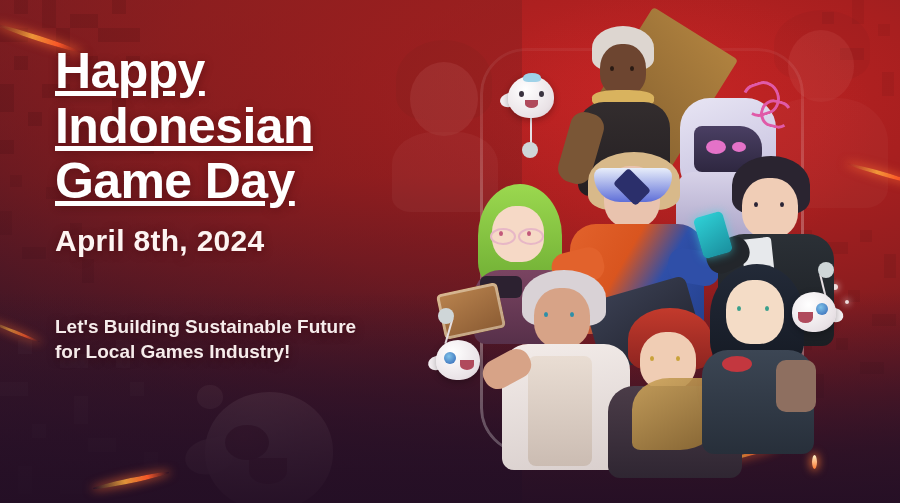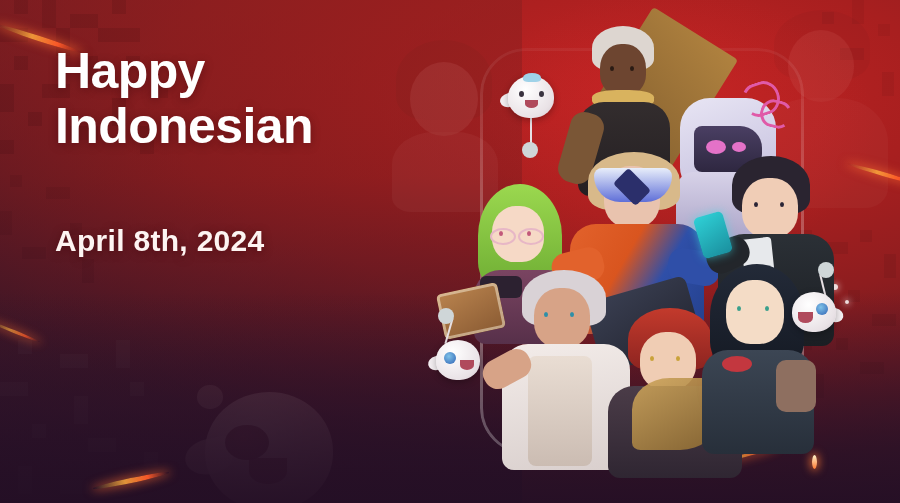--- a/index.html
+++ b/index.html
@@ -51,21 +51,21 @@
     background:linear-gradient(90deg,rgba(255,255,255,0) 0%,rgba(255,170,60,.85) 42%,rgba(255,90,40,.95) 72%,rgba(255,210,140,0) 100%);
     box-shadow:0 0 10px 2px rgba(255,110,50,.55);}
   .dot{position:absolute;border-radius:50%;background:rgba(255,255,255,.85);
     box-shadow:0 0 6px 1px rgba(255,255,255,.5);}
   .emb{position:absolute;border-radius:50%;
     background:linear-gradient(180deg,#fff1c8,#ff7a33);box-shadow:0 0 9px 2px rgba(255,120,50,.75);}
 
   
   .headline{position:absolute;left:55px;top:44px;color:#fff;font-size:50px;line-height:55px;
     font-weight:700;letter-spacing:-0.6px;text-shadow:0 2px 10px rgba(60,6,10,.45);}
-  .headline span{display:block;}
+  .headline span{display:block;text-decoration:underline;}
   .date{position:absolute;left:55px;top:224px;color:#fdf4f2;font-size:30px;font-weight:700;
     letter-spacing:.3px;text-shadow:0 2px 8px rgba(60,6,10,.5);}
   .tagline{position:absolute;left:55px;top:314px;color:#f6eceb;font-size:19px;line-height:25px;
     font-weight:600;text-shadow:0 2px 8px rgba(50,5,12,.6);}
   .tagline span{display:block;}
   .logo{position:absolute;left:50px;top:414px;color:#fff;font-size:37px;font-weight:700;
     letter-spacing:-0.4px;text-shadow:0 2px 10px rgba(40,5,18,.55);}
   .logo .tm{font-size:11px;vertical-align:28px;margin-left:1px;opacity:.92;font-weight:400;}
 
   
@@ -312,19 +312,24 @@
       <div class="mfin" style="left:auto;right:-18%;transform:rotate(14deg) scaleX(-1);"></div>
       <div class="mb"></div>
       <div class="meye" style="left:24px;top:11px;width:12px;height:12px;background:radial-gradient(circle at 40% 36%,#7fc2e8,#2f62b4);"></div>
       <div class="mmouth" style="left:6px;top:20px;width:15px;height:11px;"></div>
     </div>
   </div>
 
   <div class="headline">
     <span>Happy</span>
     <span>Indonesian</span>
+    <span>Game Day</span>
   </div>
 
   <div class="date">April 8th, 2024</div>
 
+  <div class="tagline">
+    <span>Let's Building Sustainable Future</span>
+    <span>for Local Games Industry!</span>
+  </div>
 
 
 </div>
 
 </body></html>

